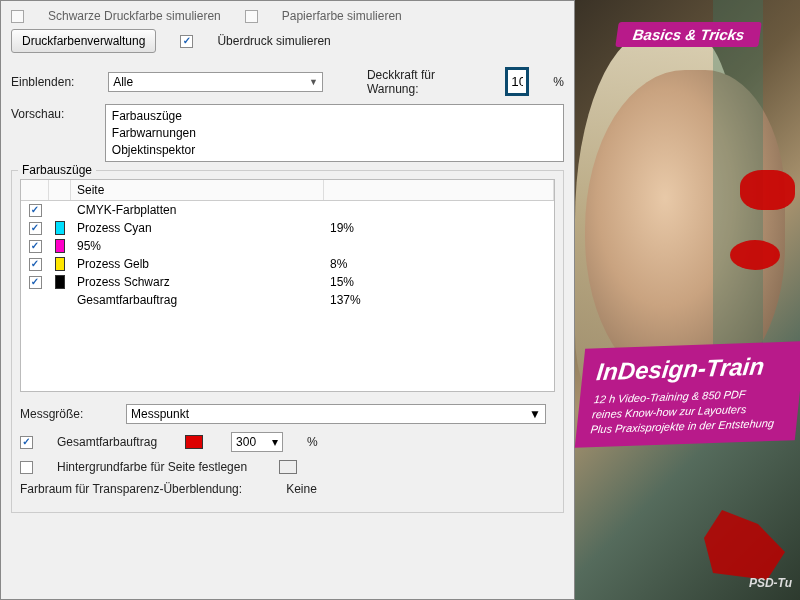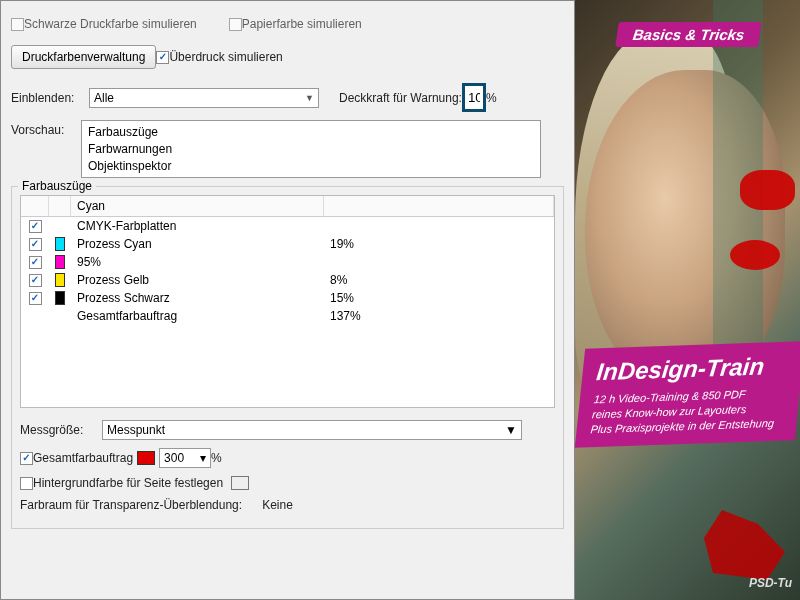--- a/index.html
+++ b/index.html
@@ -1,18 +1,18 @@
 <!DOCTYPE html>
 <html><head>
 <meta charset="utf-8">
 <style>
 * { box-sizing: border-box; margin: 0; padding: 0; }
 body { font-family: "Segoe UI", Tahoma, sans-serif; font-size: 12px; background: #1a1812; width: 800px; height: 600px; overflow: hidden; position: relative; }
 .panel { position: absolute; left: 0; top: 0; width: 575px; height: 600px; background: #f0f0f0; border: 1px solid #888; padding: 8px 10px; }
-.row { display: flex; align-items: center; margin-bottom: 8px; gap: 0; }
+.row { display: flex; align-items: center; margin-bottom: 8px; gap: 24px; }
 .checkbox { width: 13px; height: 13px; border: 1px solid #888; background: #fff; display: inline-flex; align-items: center; justify-content: center; font-size: 10px; line-height: 1; }
 .checkbox.checked::before { content: "✓"; color: #1a5fb4; font-weight: bold; }
 .btn { background: linear-gradient(#fdfdfd, #e3e3e3); border: 1px solid #999; border-radius: 3px; padding: 4px 10px; cursor: pointer; font-size: 12px; }
 .label { color: #222; }
 .select { background: #fff; border: 1px solid #999; padding: 2px 4px; width: 230px; display: flex; justify-content: space-between; align-items: center; cursor: pointer; margin-left: 8px; }
 .select .arrow { font-size: 9px; color: #555; }
 .num-input { width: 24px; border: 3px solid #0c4a6e; text-align: right; padding: 4px 3px; background: #fff; }
 .listbox { background: #fff; border: 1px solid #999; width: 460px; padding: 3px 6px; }
 .listbox div { line-height: 1.4; }
 .group { border: 1px solid #ccc; margin-top: 8px; padding: 8px; position: relative; }
@@ -55,21 +55,21 @@
 </style>
 </head>
 <body>
 
 <div class="panel">
   <div class="cutoff-checks">
     <div class="row" style="margin:0">
         <span class="checkbox"></span>
         <span class="label">Schwarze Druckfarbe simulieren</span>
       </div>
-    <div class="row" style="margin:8px">
+    <div class="row" style="margin:0">
         <span class="checkbox"></span>
         <span class="label">Papierfarbe simulieren</span>
       </div>
   </div>
 
   <div class="row">
     <button class="btn">Druckfarbenverwaltung</button>
     <span class="checkbox checked"></span>
     <span class="label">Überdruck simulieren</span>
   </div>
@@ -94,21 +94,21 @@
     </div>
   </div>
 
   <div class="group">
     <span class="group-title">Farbauszüge</span>
 
     <div class="table">
       <div class="table-header">
         <div class="th chk"></div>
           <div class="th sw"></div>
-        <div class="th name">Cyan</div>
+        <div class="th name">Seite</div>
         <div class="th val"></div>
       </div>
       <div class="table-body">
         <div class="tr">
             <div class="td chk">
               <span class="checkbox checked"></span>
             </div>
             <div class="td sw"></div>
             <div class="td name">CMYK-Farbplatten</div>
             <div class="td val"></div>

